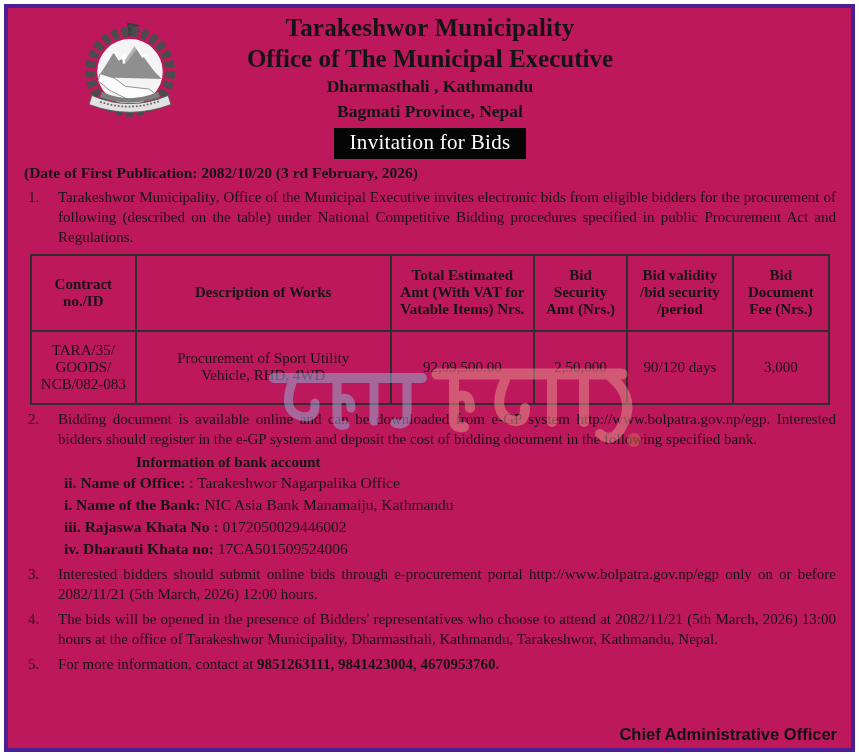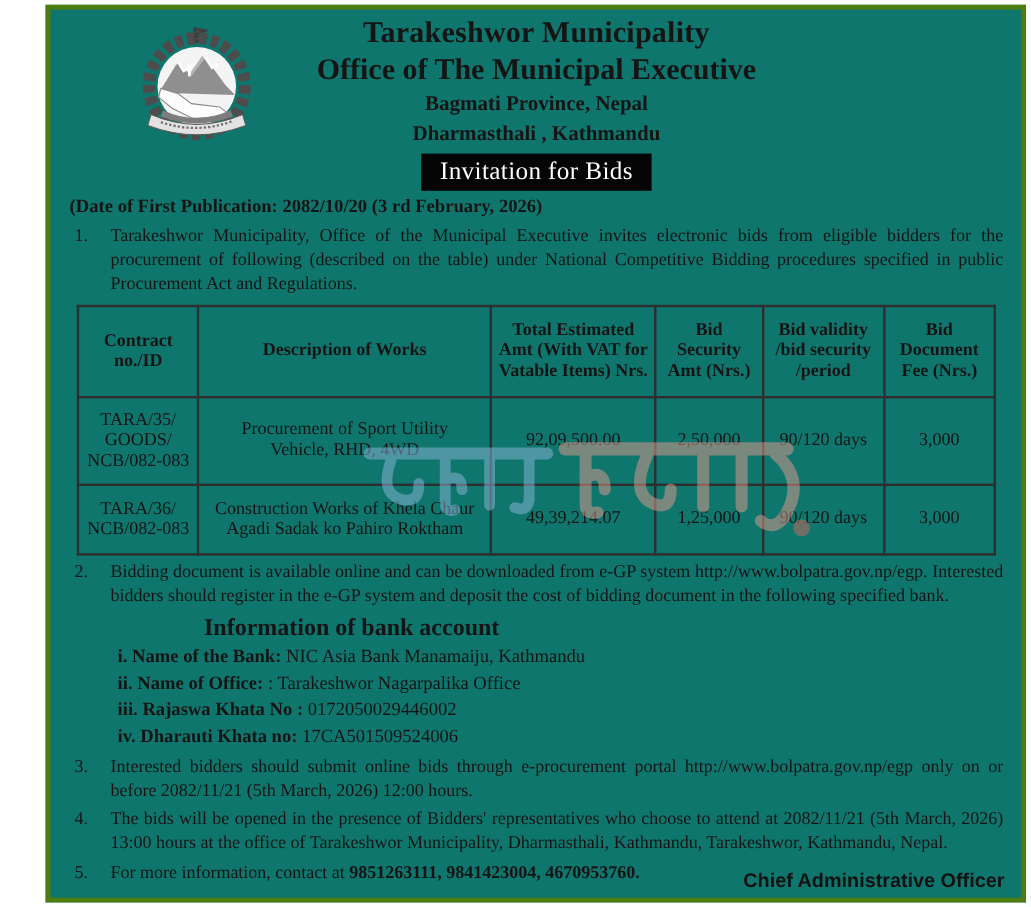--- a/index.html
+++ b/index.html
@@ -1,18 +1,18 @@
 <!DOCTYPE html>
 <html><head>
 <meta charset="utf-8">
 <style>
   html,body{margin:0;padding:0;background:#ffffff;}
   body{width:859px;height:756px;position:relative;overflow:hidden;
        font-family:"Liberation Serif","DejaVu Serif",serif;color:#141414;}
-  .sheet{position:absolute;inset:4px;border:4px solid #4d7c0f;overflow:hidden;background:#0f766e;margin-left:34px;}
+  .sheet{position:absolute;inset:4px;border:4px solid #4c1d95;overflow:hidden;background:#be185d;}
   .content{position:relative;padding:3px 15px 0 16px;}
 
   
   .header{position:relative;text-align:center;}
   .logo{position:absolute;left:56px;top:4px;width:100px;height:104px;}
   .h-muni{font-size:25px;font-weight:bold;line-height:1.12;margin-top:3px;letter-spacing:.2px;}
   .h-office{font-size:25px;font-weight:bold;line-height:1.12;margin-top:3px;}
   .h-addr{font-size:17.5px;font-weight:bold;line-height:1.3;margin-top:2px;}
   .banner{display:inline-block;background:#050505;color:#ffffff;font-size:21px;font-weight:normal;
           padding:2px 16px 4px 16px;margin-top:5px;letter-spacing:.3px;}
@@ -28,21 +28,21 @@
   
   table.bids{border-collapse:collapse;width:calc(100% - 12px);margin:6px 0 2px 6px;table-layout:fixed;}
   table.bids th,table.bids td{border:2px solid #2e2e2e;text-align:center;vertical-align:middle;
         white-space:pre-line;padding:2px 3px;font-size:15px;background:transparent;}
   table.bids th{font-weight:bold;height:70px;}
   tr.r1 td{height:67px;}
   tr.r2 td{height:52px;}
   .cw1{width:12.9%;}.cw2{width:32.9%;}.cw3{width:18%;font-family:Liberation Serif, serif;}.cw4{width:11.4%;}.cw5{width:13%;}.cw6{width:11.8%;}
 
   
-  .bank-heading{font-weight:bold;font-size:20px;margin:2px 0 0 112px;line-height:1.35;}
+  .bank-heading{font-weight:bold;font-size:15px;margin:2px 0 0 112px;line-height:1.35;}
   .bank-item{font-size:15.5px;margin-left:40px;line-height:1.42;}
   .bank-item b{font-weight:bold;}
 
   
   .cao{position:absolute;right:14px;bottom:4px;font-family:"Liberation Sans","DejaVu Sans",sans-serif;
        font-weight:bold;font-size:16.5px;color:#111;}
 
   
   .watermark{position:absolute;left:254px;top:350px;width:420px;height:100px;opacity:.5;
              pointer-events:none;z-index:3;}
@@ -69,22 +69,22 @@
 
         <path d="M22,58 l16,5 12,9 26,3 10,8 -34,3 -20,-10 -12,-10 z" fill="#fdfdfd" stroke="#8a8a8a" stroke-width="1"></path>
 
         <path d="M24,78 q30,14 62,0 l2,6 q-34,12 -66,0 z" fill="#7d7d7d"></path>
 
         <path d="M13,82 q42,18 84,0 l3,10 q-45,17 -90,0 z" fill="#e2e2e2" stroke="#5a5a5a" stroke-width="1"></path>
         <path d="M22,89 q33,11 66,-1" stroke="#6b6b6b" stroke-width="2" stroke-dasharray="2 2" fill="none"></path>
       </svg>
       <div class="h-muni">Tarakeshwor Municipality</div>
       <div class="h-office">Office of The Municipal Executive</div>
+      <div class="h-addr">Dharmasthali , Kathmandu</div>
       <div class="h-addr">Bagmati Province, Nepal</div>
-      <div class="h-addr">Dharmasthali , Kathmandu</div>
       <div><span class="banner">Invitation for Bids</span></div>
     </div>
 
     <div class="publine">(Date of First Publication: 2082/10/20 (3 rd February, 2026)</div>
 
     <div class="clause">
       <span class="num">1.</span>
       <span class="txt">Tarakeshwor Municipality, Office of the Municipal Executive invites electronic bids from eligible bidders for the procurement of following (described on the table) under National Competitive Bidding procedures specified in public Procurement Act and Regulations.</span>
     </div>
 
@@ -111,46 +111,36 @@
         <td>TARA/35/
 GOODS/
 NCB/082-083</td>
         <td>Procurement of Sport Utility
 Vehicle, RHD, 4WD</td>
         <td>92,09,500.00</td>
         <td>2,50,000</td>
         <td>90/120 days</td>
         <td>3,000</td>
       </tr>
-      <tr class="r2">
-        <td>TARA/36/
-NCB/082-083</td>
-        <td>Construction Works of Khela Chaur
-Agadi Sadak ko Pahiro Roktham</td>
-        <td>49,39,214.07</td>
-        <td>1,25,000</td>
-        <td>90/120 days</td>
-        <td>3,000</td>
-      </tr>
     </tbody>
       </table>
 
     <div class="clause">
       <span class="num">2.</span>
       <span class="txt">Bidding document is available online and can be downloaded from e-GP system http://www.bolpatra.gov.np/egp. Interested bidders should register in the e-GP system and deposit the cost of bidding document in the following specified bank.</span>
     </div>
 
     <div class="bank-heading">Information of bank account</div>
     <div class="bank-item">
+      <b>ii.</b>
+      <b>Name of Office:</b><span> : Tarakeshwor  Nagarpalika Office</span>
+    </div>
+    <div class="bank-item">
       <b>i.</b>
       <b>Name of the Bank:</b><span> NIC Asia Bank Manamaiju, Kathmandu</span>
-    </div>
-    <div class="bank-item">
-      <b>ii.</b>
-      <b>Name of Office:</b><span> : Tarakeshwor  Nagarpalika Office</span>
     </div>
     <div class="bank-item">
       <b>iii.</b>
       <b>Rajaswa Khata No :</b><span> 0172050029446002</span>
     </div>
     <div class="bank-item">
       <b>iv.</b>
       <b>Dharauti Khata no:</b><span> 17CA501509524006</span>
     </div>
 

